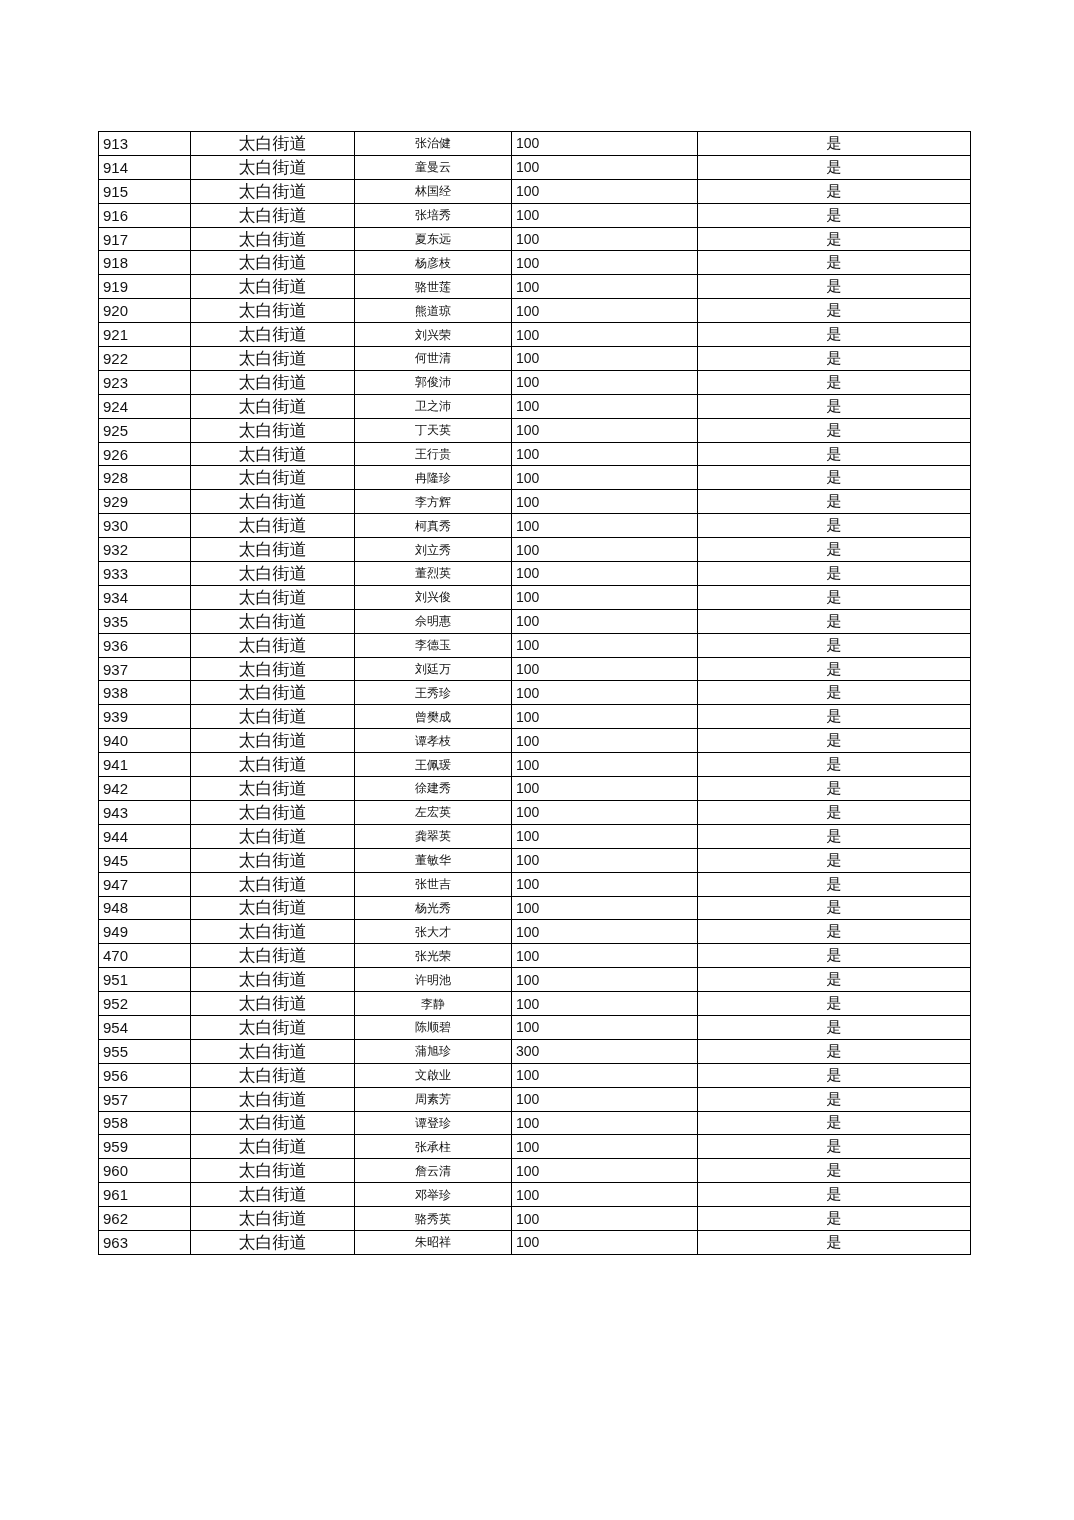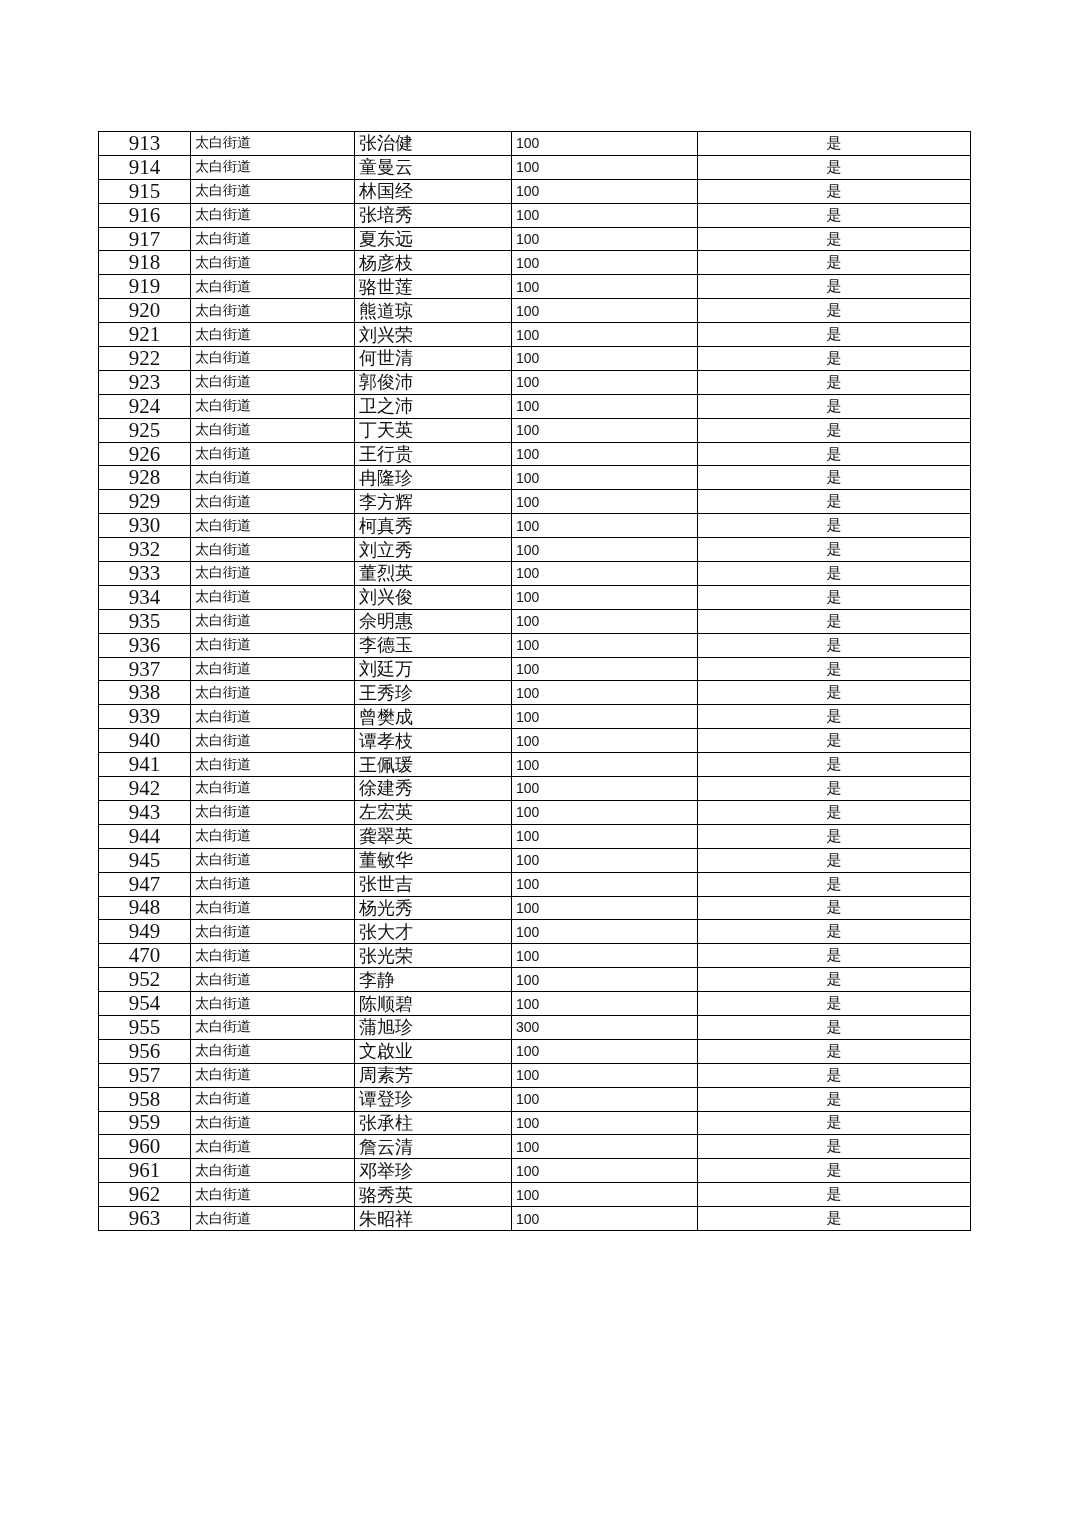--- a/index.html
+++ b/index.html
@@ -29,33 +29,32 @@
     border: 1.6px solid #000000;
     height: 22.9px; 
     padding: 0 4px;
     overflow: hidden;
     white-space: nowrap;
     vertical-align: middle;
     line-height: 1;
   }
   td.no {
     width: 83px;
-    text-align: center;
-    font-size: 21px;
-    font-family: Liberation Serif, serif;
+    font-size: 15px;
+    font-family: Liberation Sans, sans-serif;
   }
   td.street {
     width: 155px;
-    text-align: left;
-    font-size: 14px;
+    text-align: center;
+    font-size: 17px;
   }
   td.name {
     width: 148px;
-    text-align: left;
-    font-size: 18px;
+    text-align: center;
+    font-size: 12px;
     margin-top: 33px;
   }
   td.amount {
     width: 177px;
     text-align: left;
     font-size: 14px;
     font-family: "Liberation Sans", sans-serif;
   }
   td.confirmed {
     width: 264px;
@@ -308,20 +307,27 @@
           <td class="confirmed">是</td>
         </tr>
         <tr>
           <td class="no">470</td>
           <td class="street">太白街道</td>
           <td class="name">张光荣</td>
           <td class="amount">100</td>
           <td class="confirmed">是</td>
         </tr>
         <tr>
+          <td class="no">951</td>
+          <td class="street">太白街道</td>
+          <td class="name">许明池</td>
+          <td class="amount">100</td>
+          <td class="confirmed">是</td>
+        </tr>
+        <tr>
           <td class="no">952</td>
           <td class="street">太白街道</td>
           <td class="name">李静</td>
           <td class="amount">100</td>
           <td class="confirmed">是</td>
         </tr>
         <tr>
           <td class="no">954</td>
           <td class="street">太白街道</td>
           <td class="name">陈顺碧</td>

